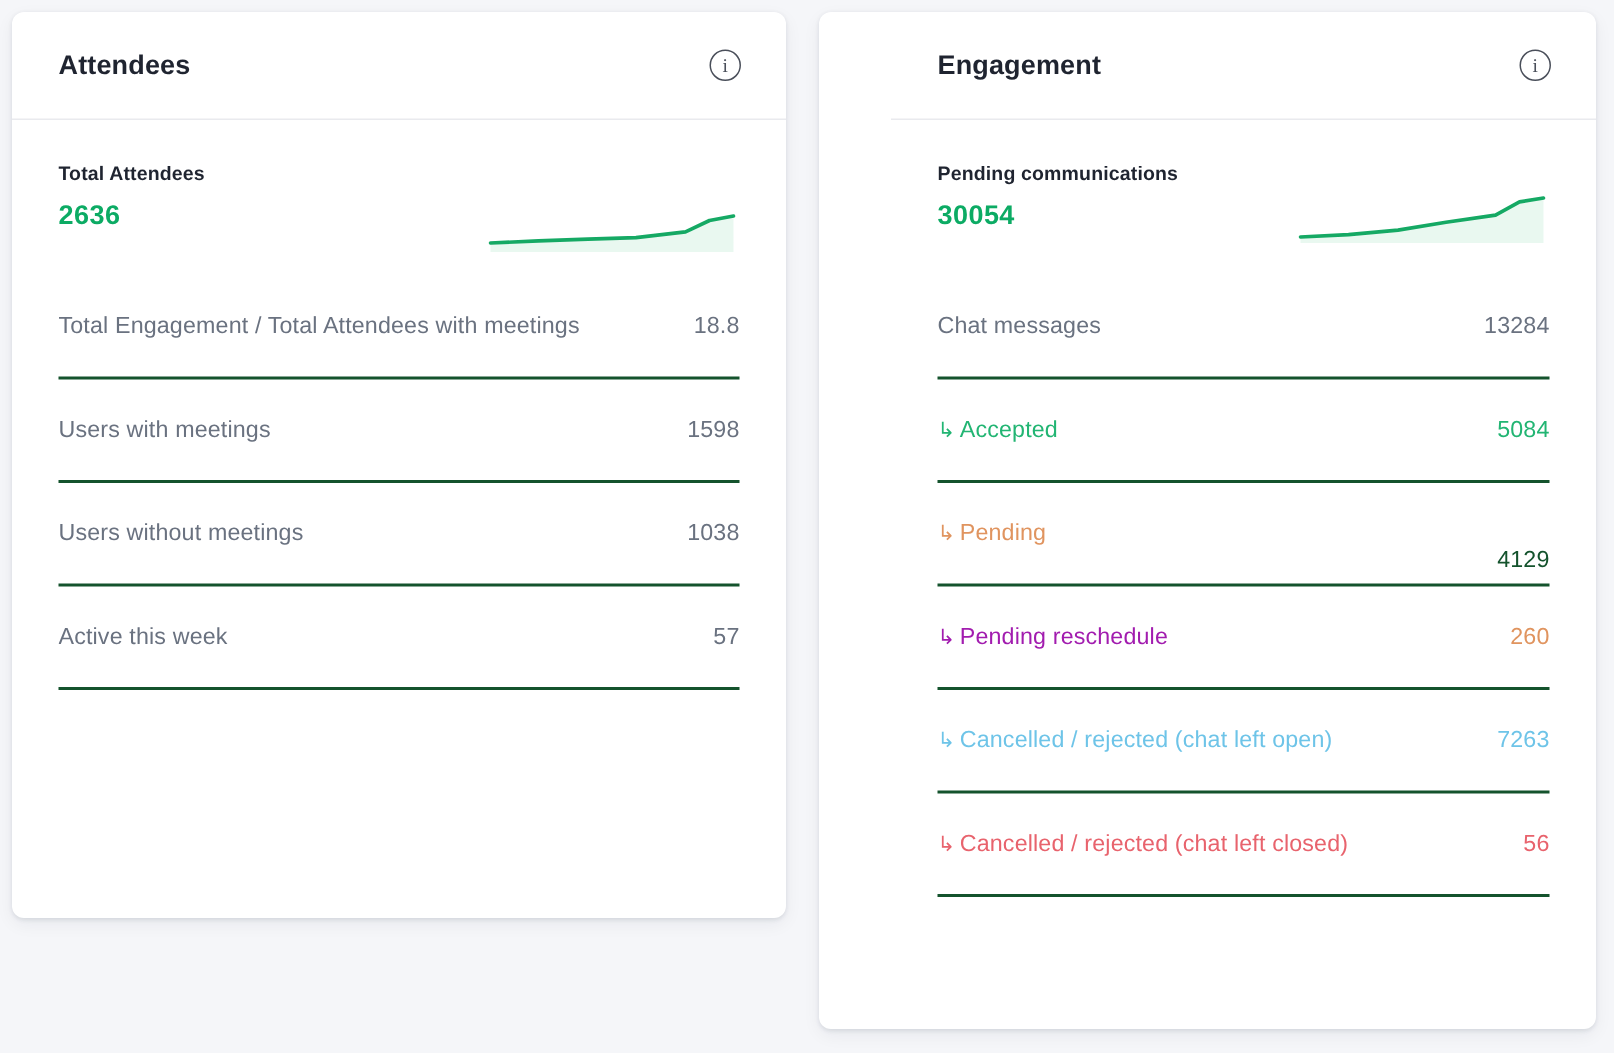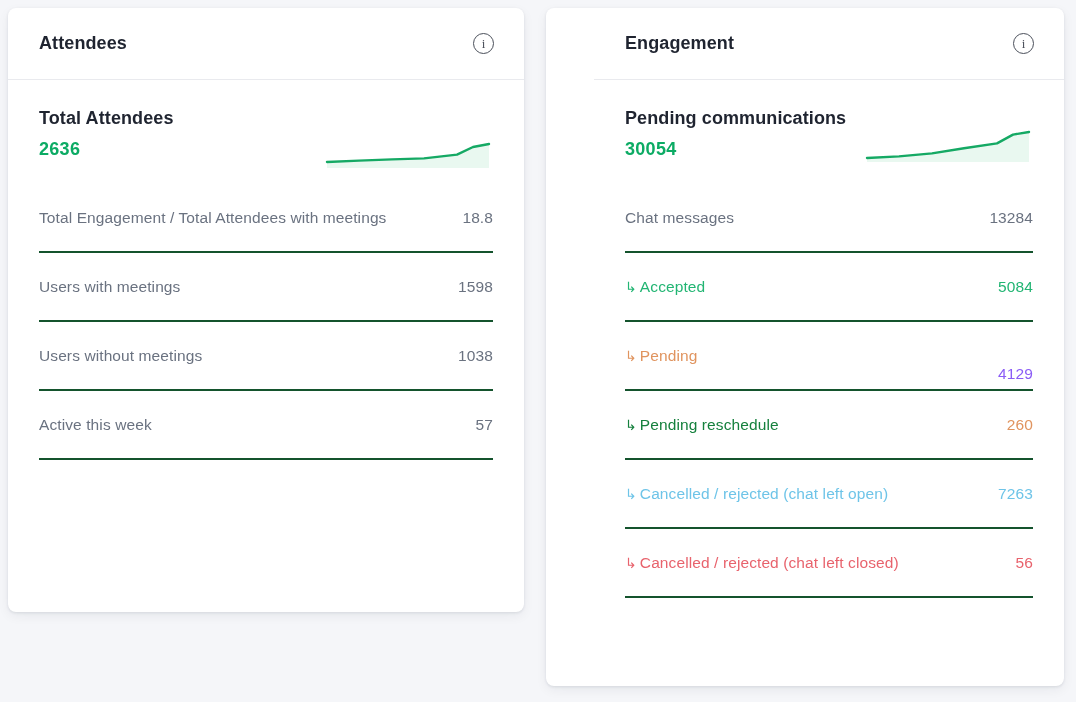--- a/index.html
+++ b/index.html
@@ -75,21 +75,21 @@
     margin-top: -1px;
   }
   .card-body {
     padding: 28px 31px 0 31px;
   }
   .summary {
     position: relative;
     height: 70px;
   }
   .summary-label {
-    font-size: 18px;
+    font-size: 13px;
     font-weight: bold;
     color: #1f2430;
     letter-spacing: 0.1px;
   }
   .summary-value {
     font-size: 18px;
     font-weight: bold;
     color: #0cab64;
     margin-top: 10px;
     letter-spacing: 0.3px;
@@ -190,24 +190,24 @@
           <div class="row">
             <div class="row-label" style="color: rgb(106, 114, 128);">Chat messages</div>
             <div class="row-value" style="color: rgb(106, 114, 128);">13284</div>
           </div>
           <div class="row">
             <div class="row-label" style="color: rgb(34, 181, 115);"><span class="arrow">↳</span>Accepted</div>
             <div class="row-value" style="color: rgb(34, 181, 115);">5084</div>
           </div>
           <div class="row">
             <div class="row-label" style="color: rgb(224, 148, 95);"><span class="arrow">↳</span>Pending</div>
-            <div class="row-value" style="color: #8b5cf6; margin-top: 36px;">4129</div>
-          </div>
-          <div class="row">
-            <div class="row-label" style="color: #15803d;"><span class="arrow">↳</span>Pending reschedule</div>
+            <div class="row-value" style="color: #14532d; margin-top: 36px;">4129</div>
+          </div>
+          <div class="row">
+            <div class="row-label" style="color: #a21caf;"><span class="arrow">↳</span>Pending reschedule</div>
             <div class="row-value" style="color: rgb(224, 148, 95);">260</div>
           </div>
           <div class="row">
             <div class="row-label" style="color: rgb(110, 196, 232);"><span class="arrow">↳</span>Cancelled / rejected (chat left open)</div>
             <div class="row-value" style="color: rgb(110, 196, 232);">7263</div>
           </div>
           <div class="row">
             <div class="row-label" style="color: rgb(232, 99, 109);"><span class="arrow">↳</span>Cancelled / rejected (chat left closed)</div>
             <div class="row-value" style="color: rgb(232, 99, 109);">56</div>
           </div>

